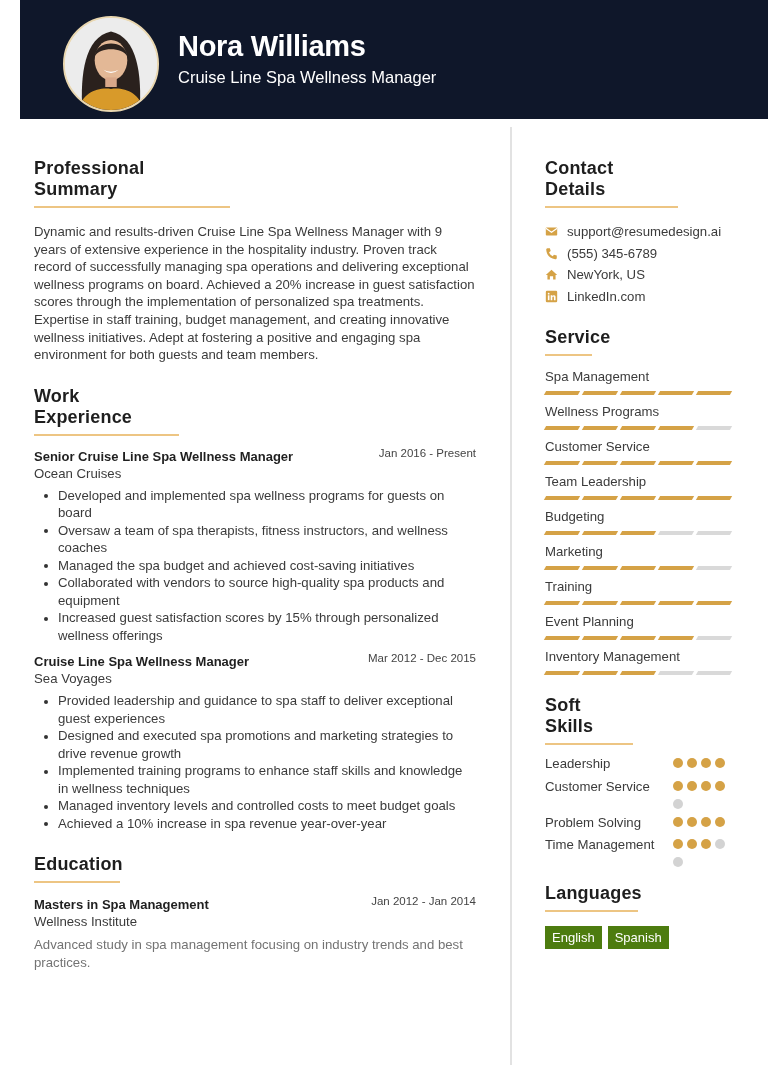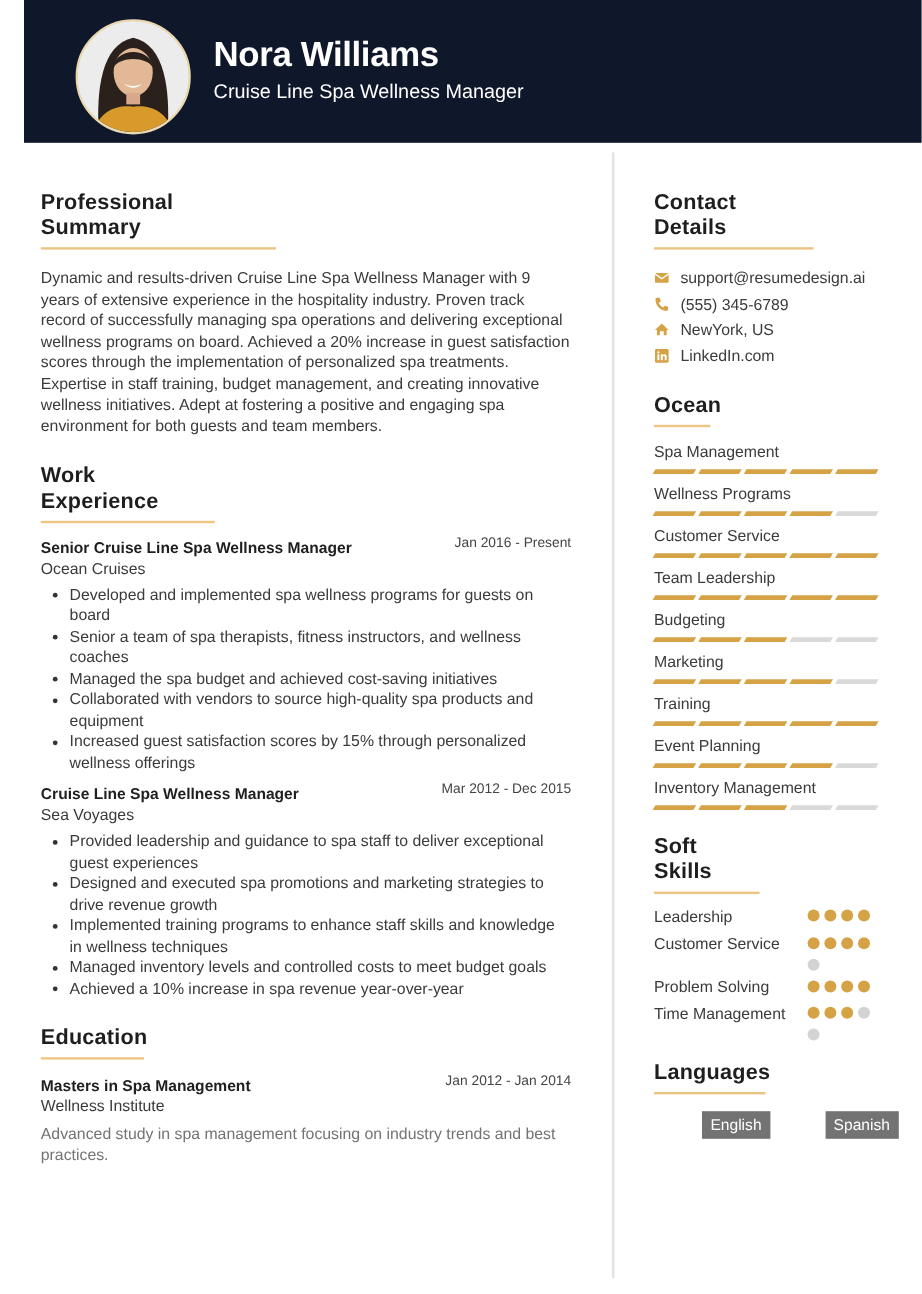--- a/index.html
+++ b/index.html
@@ -47,21 +47,21 @@
   .bar.off { background: #d9d9d9; }
 
   .soft-row { display: flex; justify-content: space-between; margin-bottom: 5px; }
   .soft-name { font-size: 13.2px; color: #3b3b3b; line-height: 17.5px; width: 110px; }
   .dots { width: 62px; display: flex; flex-wrap: wrap; column-gap: 4px; row-gap: 8px; padding-top: 3px; align-content: flex-start; }
   .dot { width: 10px; height: 10px; border-radius: 50%; }
   .dot.on { background: #D5A246; }
   .dot.off { background: #d3d3d3; }
 
   .langs { display: flex; gap: 6px; margin-top: 14px; }
-  .lang { background: #737373; color: #fff; font-size: 13px; padding: 3px 7px; border-radius: 0; height: 23px; line-height: 17px; margin-left: 40px; }
+  .lang { background: #4d7c0f; color: #fff; font-size: 13px; padding: 3px 7px; border-radius: 0; height: 23px; line-height: 17px; }
 </style>
 </head>
 <body>
 
 <div class="header">
   <div class="avatar">
     <svg viewBox="0 0 96 96">
       <rect width="96" height="96" fill="#ececec"></rect>
       <path d="M18 96 C16 60 20 20 48 14 C76 20 80 60 78 96 Z" fill="#2a211d"></path>
       <ellipse cx="48" cy="44" rx="17" ry="21" fill="#e3b896"></ellipse>
@@ -88,21 +88,21 @@
     <div class="sec-title" style="width:145px">Work Experience</div>
 
     <div style="margin-top:13px">
       <div class="job-head">
         <span class="job-title">Senior Cruise Line Spa Wellness Manager</span>
         <span class="job-date">Jan 2016 - Present</span>
       </div>
       <div class="job-company">Ocean Cruises</div>
       <ul class="bullets">
         <li>Developed and implemented spa wellness programs for guests on board</li>
-        <li>Senior a team of spa therapists, fitness instructors, and wellness coaches</li>
+        <li>Oversaw a team of spa therapists, fitness instructors, and wellness coaches</li>
         <li>Managed the spa budget and achieved cost-saving initiatives</li>
         <li>Collaborated with vendors to source high-quality spa products and equipment</li>
         <li>Increased guest satisfaction scores by 15% through personalized wellness offerings</li>
       </ul>
     </div>
 
     <div style="margin-top:10px">
       <div class="job-head">
         <span class="job-title">Cruise Line Spa Wellness Manager</span>
         <span class="job-date">Mar 2012 - Dec 2015</span>
@@ -171,21 +171,21 @@
               <circle cx="4.5" cy="4.5" r="1.1" fill="#fff"></circle>
               <path d="M7 6.5 H9 V7.5 C9.5 6.7 10.3 6.3 11.2 6.4 C12.4 6.5 13 7.3 13 8.7 V12.5 H11 V9.2 C11 8.5 10.7 8.1 10.1 8.1 C9.4 8.1 9 8.6 9 9.3 V12.5 H7 Z" fill="#fff"></path>
             </svg>
         </span>
         <span>LinkedIn.com</span>
       </div>
     </div>
   </section>
 
   <section style="margin-top:20px">
-    <div class="sec-title" style="width:47px">Ocean</div>
+    <div class="sec-title" style="width:47px">Service</div>
     <div id="skills-list" style="margin-top:12px">
         <div class="skill">
           <div class="skill-name">Spa Management</div>
           <div class="bars">
             <span class="bar on"></span>
             <span class="bar on"></span>
             <span class="bar on"></span>
             <span class="bar on"></span>
             <span class="bar on"></span>
           </div>

